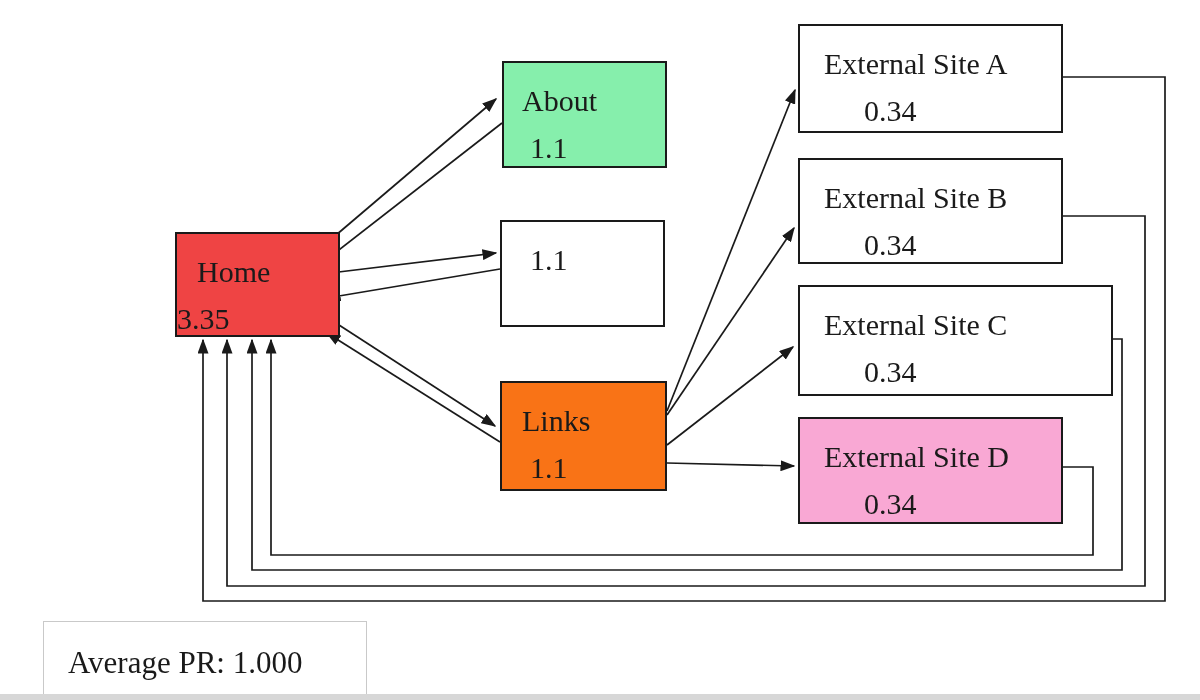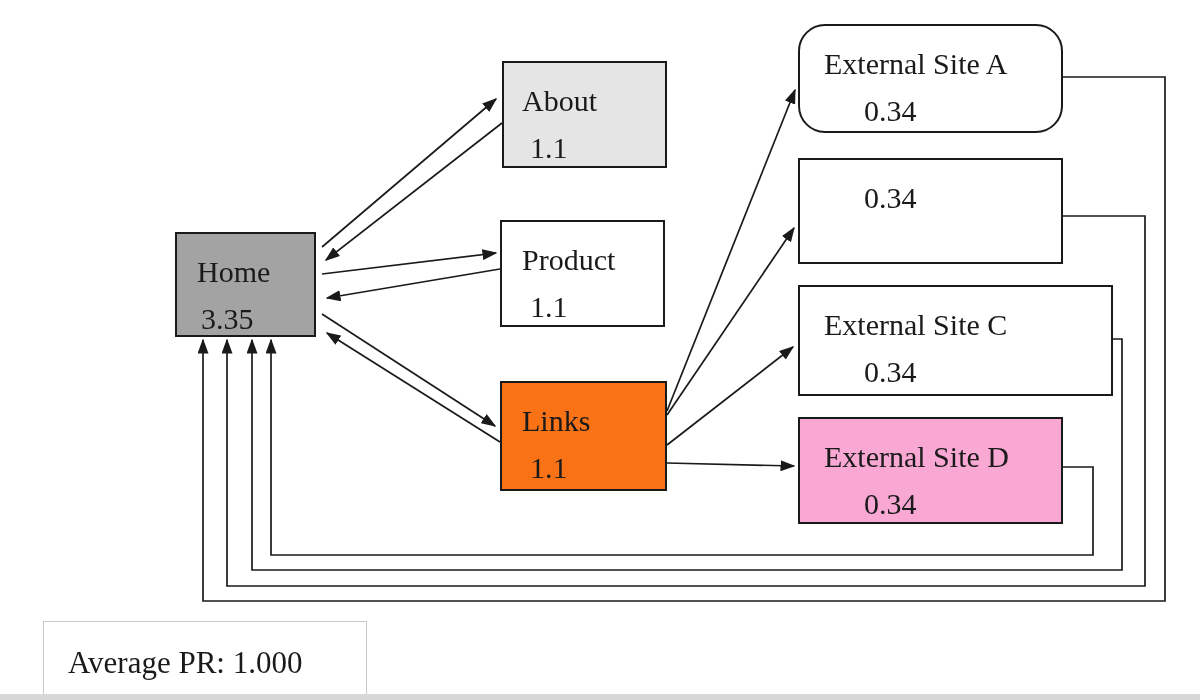--- a/index.html
+++ b/index.html
@@ -64,41 +64,41 @@
       <polyline points="667,415 794,228" fill="none" stroke="#1a1a1a" stroke-width="1.7" marker-end="url(#arrow)"></polyline>
       <polyline points="667,445 793,347" fill="none" stroke="#1a1a1a" stroke-width="1.7" marker-end="url(#arrow)"></polyline>
       <polyline points="667,463 794,466" fill="none" stroke="#1a1a1a" stroke-width="1.7" marker-end="url(#arrow)"></polyline>
       <polyline points="1063,77 1165,77 1165,601 203,601 203,340" fill="none" stroke="#1a1a1a" stroke-width="1.7" marker-end="url(#arrow)"></polyline>
       <polyline points="1063,216 1145,216 1145,586 227,586 227,340" fill="none" stroke="#1a1a1a" stroke-width="1.7" marker-end="url(#arrow)"></polyline>
       <polyline points="1063,339 1122,339 1122,570 252,570 252,340" fill="none" stroke="#1a1a1a" stroke-width="1.7" marker-end="url(#arrow)"></polyline>
       <polyline points="1063,467 1093,467 1093,555 271,555 271,340" fill="none" stroke="#1a1a1a" stroke-width="1.7" marker-end="url(#arrow)"></polyline>
     </svg>
 
   <div>
-      <div class="node" style="left: 175px; top: 232px; width: 141px; height: 105px; border-color: rgb(26, 26, 26); background: #a3a3a3;">
+      <div class="node" style="left: 175px; top: 232px; width: 165px; height: 105px; border-color: rgb(26, 26, 26); background: #ef4444;">
         <span class="nlabel" style="padding-left: 20px;">Home</span>
-        <span class="nvalue" style="padding-left: 24px;">3.35</span>
+        <span class="nvalue" style="">3.35</span>
       </div>
-      <div class="node" style="left: 502px; top: 61px; width: 165px; height: 107px; border-color: rgb(26, 26, 26); background: #e5e5e5;">
+      <div class="node" style="left: 502px; top: 61px; width: 165px; height: 107px; border-color: rgb(26, 26, 26); background: #86efac;">
         <span class="nlabel" style="padding-left: 18px;">About</span>
         <span class="nvalue" style="padding-left: 26px;">1.1</span>
       </div>
       <div class="node" style="left: 500px; top: 220px; width: 165px; height: 107px; border-color: rgb(26, 26, 26); background: rgb(255, 255, 255);">
-        <span class="nlabel" style="padding-left: 20px;">Product</span>
         <span class="nvalue" style="padding-left: 28px;">1.1</span>
       </div>
       <div class="node" style="left: 500px; top: 381px; width: 167px; height: 110px; border-color: rgb(26, 26, 26); background: #f97316;">
         <span class="nlabel" style="padding-left: 20px;">Links</span>
         <span class="nvalue" style="padding-left: 28px;">1.1</span>
       </div>
-      <div class="node" style="left: 798px; top: 24px; width: 265px; height: 109px; border-color: rgb(26, 26, 26); background: rgb(255, 255, 255); border-radius: 27px;">
+      <div class="node" style="left: 798px; top: 24px; width: 265px; height: 109px; border-color: rgb(26, 26, 26); background: rgb(255, 255, 255);">
         <span class="nlabel" style="padding-left: 24px;">External Site A</span>
         <span class="nvalue" style="padding-left: 64px;">0.34</span>
       </div>
       <div class="node" style="left: 798px; top: 158px; width: 265px; height: 106px; border-color: rgb(26, 26, 26); background: rgb(255, 255, 255);">
+        <span class="nlabel" style="padding-left: 24px;">External Site B</span>
         <span class="nvalue" style="padding-left: 64px;">0.34</span>
       </div>
       <div class="node" style="left: 798px; top: 285px; width: 315px; height: 111px; border-color: rgb(26, 26, 26); background: rgb(255, 255, 255);">
         <span class="nlabel" style="padding-left: 24px;">External Site C</span>
         <span class="nvalue" style="padding-left: 64px;">0.34</span>
       </div>
       <div class="node" style="left: 798px; top: 417px; width: 265px; height: 107px; border-color: rgb(26, 26, 26); background: #f9a8d4;">
         <span class="nlabel" style="padding-left: 24px;">External Site D</span>
         <span class="nvalue" style="padding-left: 64px;">0.34</span>
       </div>

